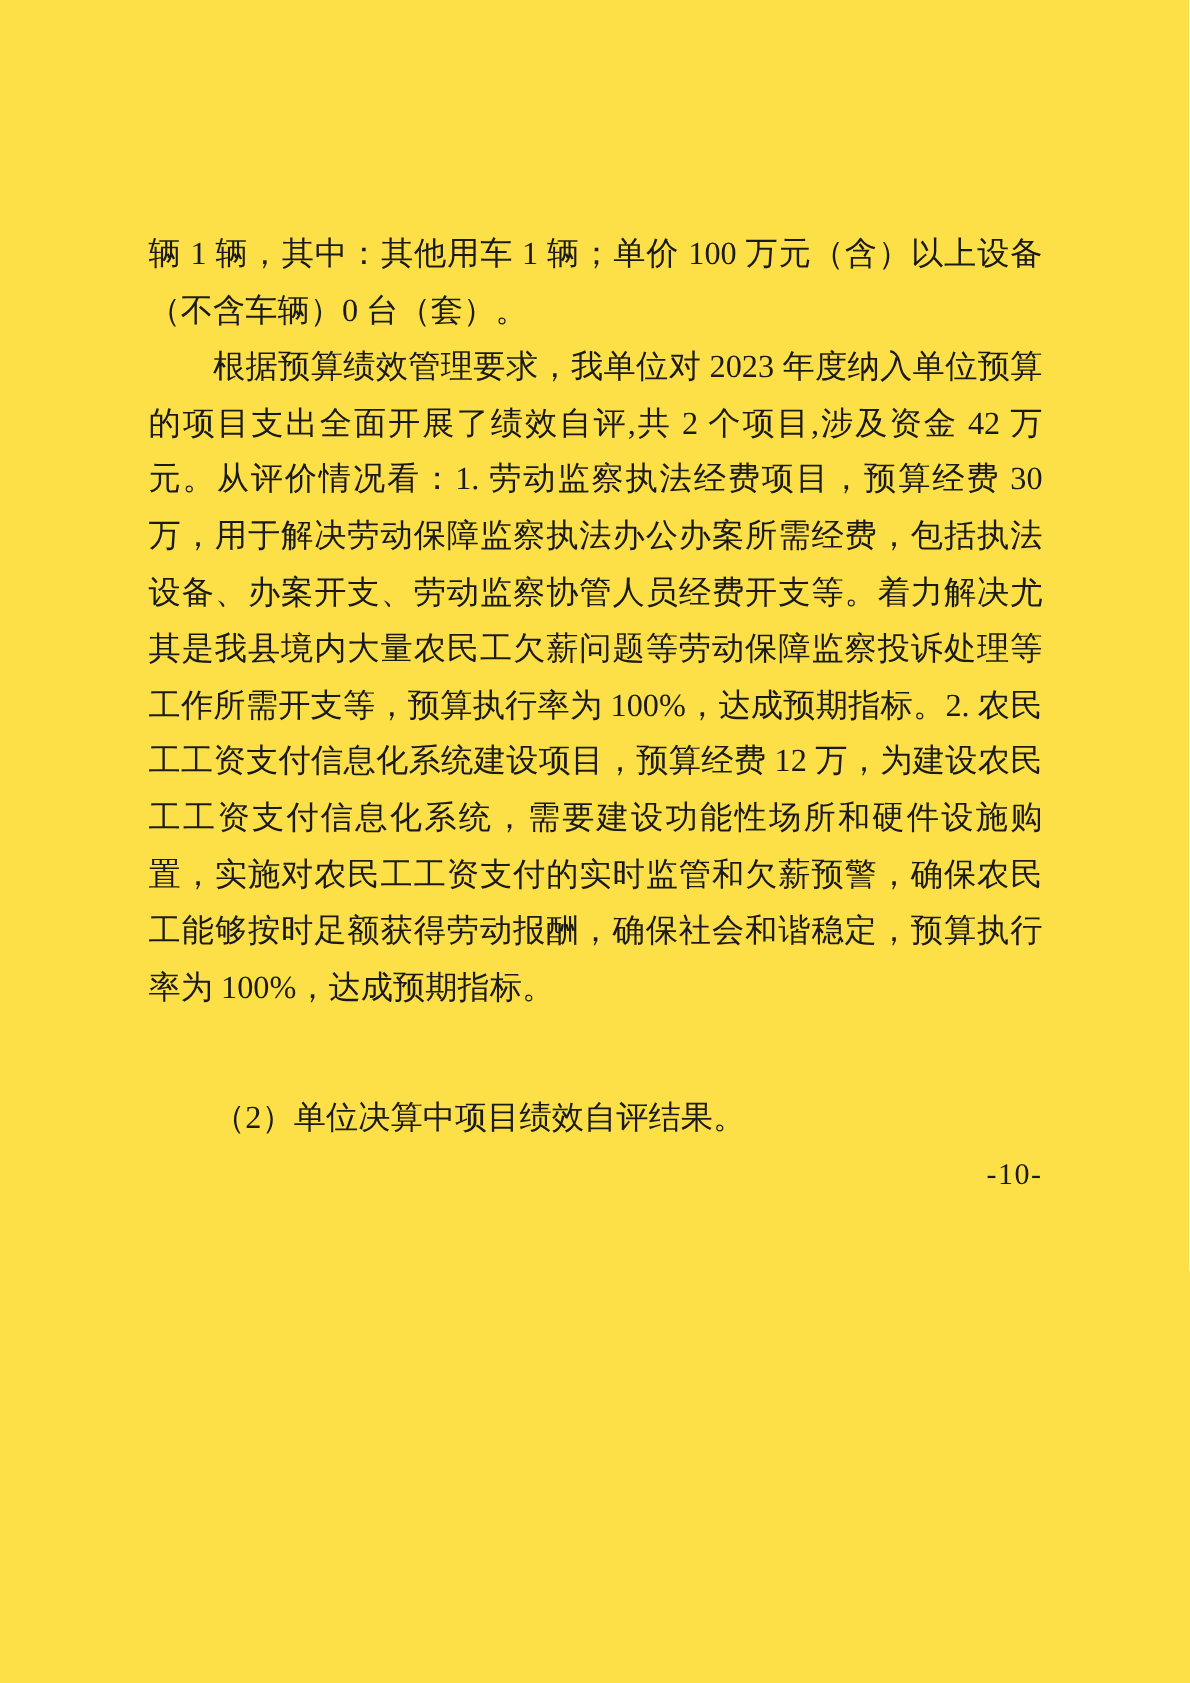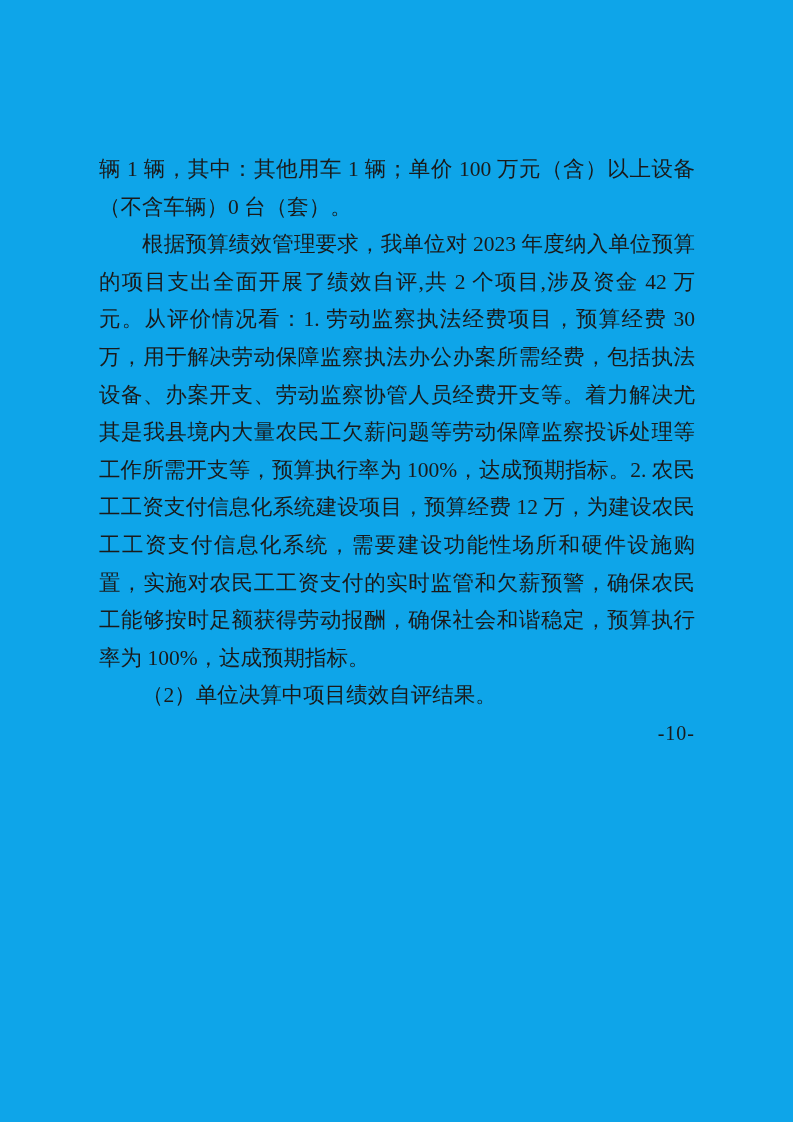--- a/index.html
+++ b/index.html
@@ -4,21 +4,21 @@
 <style>
   html, body {
     margin: 0;
     padding: 0;
     background: #ffffff;
   }
   .page {
     position: relative;
     width: 793px;
     height: 1122px;
-    background: #0ea5e9;
+    background: #fde047;
     overflow: hidden;
     font-family: "Liberation Serif", "DejaVu Serif", serif;
     color: #1a1a1a;
   }
   .content {
     position: absolute;
     left: 99px;
     top: 151px;
     width: 596px;
   }
@@ -33,20 +33,21 @@
   p.continuation {
     text-indent: 0;
   }
   p.indent {
     text-indent: 43px;
   }
   p.heading {
     font-weight: bold;
   }
   p.gap-before {
+    margin-top: 50px;
   }
   .page-number {
     text-align: right;
     font-size: 20px;
     line-height: 37.6px;
     letter-spacing: 1px;
   }
 </style>
 </head>
 <body>

